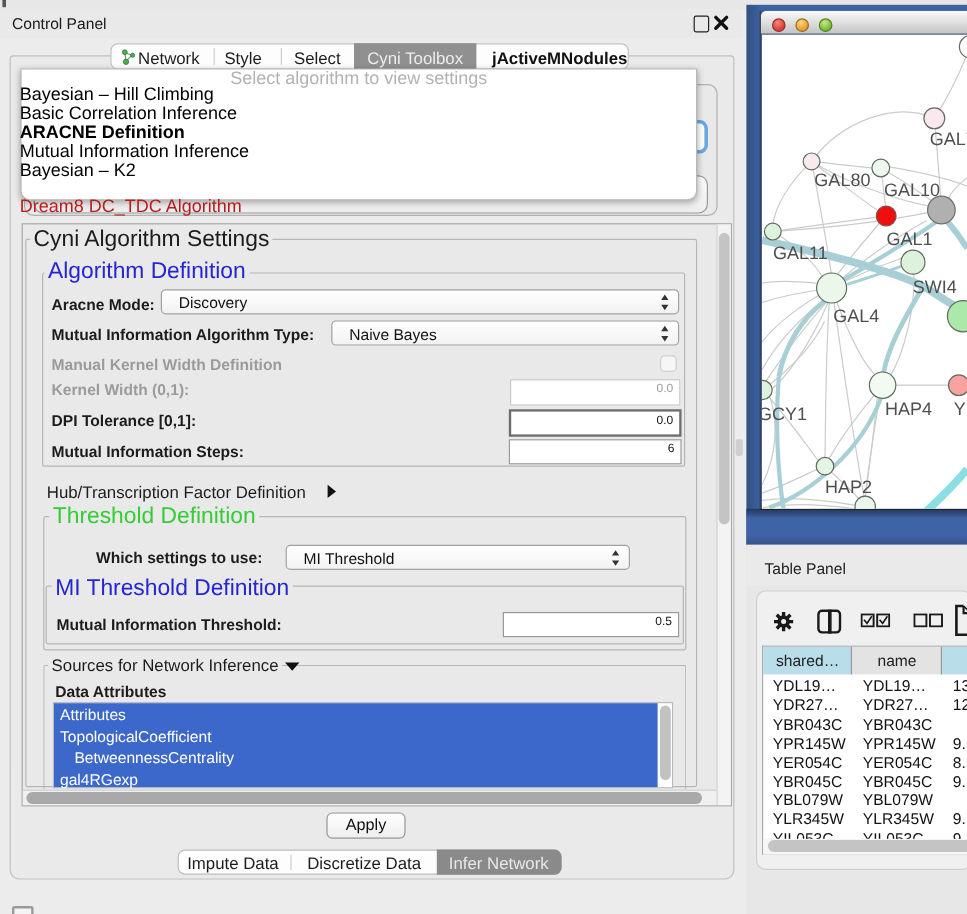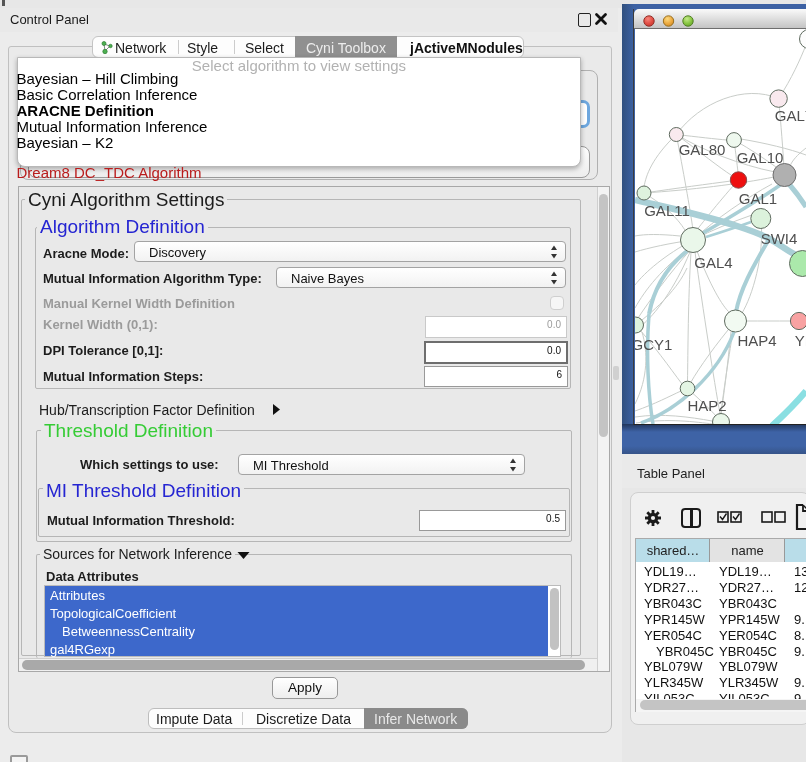--- a/index.html
+++ b/index.html
@@ -336,21 +336,21 @@
 <div class="ab" style="left:785px;top:539px;width:21px;height:23px;background:#b9dde9;"></div>
 <div class="ab" style="left:636px;top:543px;width:74px;text-align:center;font-size:13px;color:#222;">shared…</div>
 <div class="ab" style="left:710px;top:543px;width:75px;text-align:center;font-size:13px;color:#222;">name</div>
 
 <div class="ab" style="left:636px;top:564px;width:170px;font-size:13px;color:#111;line-height:15.9px;">
   <div style="padding-left:8px;">YDL19…<span style="position:absolute;left:83px;">YDL19…</span><span style="position:absolute;left:158px;">13</span></div>
   <div style="padding-left:8px;">YDR27…<span style="position:absolute;left:83px;">YDR27…</span><span style="position:absolute;left:158px;">12</span></div>
   <div style="padding-left:8px;">YBR043C<span style="position:absolute;left:83px;">YBR043C</span></div>
   <div style="padding-left:8px;">YPR145W<span style="position:absolute;left:83px;">YPR145W</span><span style="position:absolute;left:158px;">9.</span></div>
   <div style="padding-left:8px;">YER054C<span style="position:absolute;left:83px;">YER054C</span><span style="position:absolute;left:158px;">8.</span></div>
-  <div style="padding-left:20px;">YBR045C<span style="position:absolute;left:83px;">YBR045C</span><span style="position:absolute;left:158px;">9.</span></div>
+  <div style="padding-left:8px;">YBR045C<span style="position:absolute;left:83px;">YBR045C</span><span style="position:absolute;left:158px;">9.</span></div>
   <div style="padding-left:8px;">YBL079W<span style="position:absolute;left:83px;">YBL079W</span></div>
   <div style="padding-left:8px;">YLR345W<span style="position:absolute;left:83px;">YLR345W</span><span style="position:absolute;left:158px;">9.</span></div>
   <div style="padding-left:8px;">YIL053C<span style="position:absolute;left:83px;">YIL053C</span><span style="position:absolute;left:158px;">9.</span></div>
 </div>
 
 <div class="ab" style="left:636px;top:699px;width:170px;height:13px;background:#f5f5f5;"></div>
 <div class="ab" style="left:640px;top:700px;width:166px;height:10px;background:#c4c4c4;border-radius:5px 0 0 5px;"></div>
 
 <div class="ab" style="left:613px;top:366px;width:6px;height:14px;background:#d0d0d0;border-radius:2px;"></div>
 

